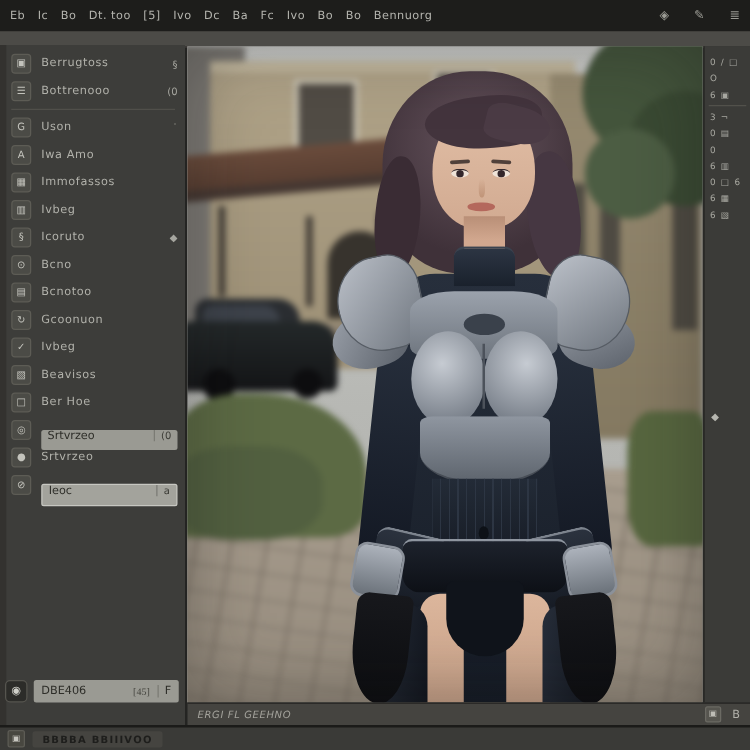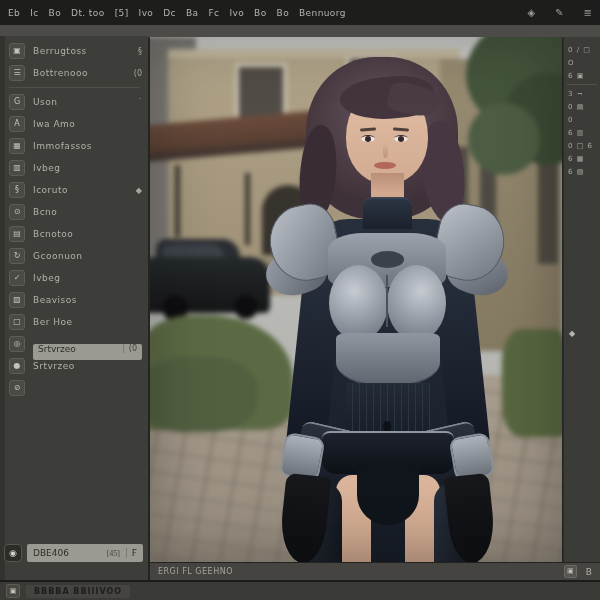--- a/index.html
+++ b/index.html
@@ -50,21 +50,21 @@
   .rt-rows{padding-top:6px;}
   .rt-row{height:13px;display:flex;align-items:center;padding:0 4px;color:#a8a8a1;font-size:7px;
           letter-spacing:1px;white-space:nowrap;}
   .rt-div{height:1px;background:#52514b;margin:2px 3px;}
   .rt-lone{position:absolute;left:5px;top:292px;color:#b6b6af;font-size:8px;}
 
   
   .statusbar{position:absolute;left:150px;top:562px;width:450px;height:18px;background:#454440;
              border-top:1px solid #232220;display:flex;align-items:center;padding:0 8px;
              box-sizing:border-box;color:#a3a29b;font-size:8px;}
-  .status-text{flex:1;letter-spacing:.5px;}
+  .status-text{flex:1;letter-spacing:.5px;font-style:italic;}
   .status-icon{width:11px;height:11px;border:1px solid #6b6a63;border-radius:2px;background:#56554f;
                margin-right:9px;font-size:7px;line-height:11px;text-align:center;color:#bebdb6;}
   .status-b{font-size:9px;color:#b1b0a9;}
 
   
   .bottombar{position:absolute;left:0;top:580px;width:600px;height:20px;background:#3a3a37;
              border-top:2px solid #1b1b19;display:flex;align-items:center;gap:6px;
              padding:0 6px;box-sizing:border-box;}
   .bb-icon{width:12px;height:12px;border:1px solid #5d5c55;border-radius:2px;background:#484740;
            color:#c7c6bf;font-size:7px;line-height:12px;text-align:center;flex:none;}
@@ -350,20 +350,24 @@
           <span class="pill-label">Srtvrzeo</span>
           <span class="pill-badge">(0</span>
         </span>
       </div>
       <div class="side-row">
         <span class="side-icon">●</span>
         <span class="side-label">Srtvrzeo</span>
       </div>
       <div class="side-row sel sel2">
         <span class="side-icon">⊘</span>
+        <span class="pill">
+          <span class="pill-label">Ieoc</span>
+          <span class="pill-badge">a</span>
+        </span>
       </div>
     </div>
     <div class="sidebar-bottom">
       <span class="sb-iconbtn">◉</span>
       <span class="sb-bar">
         <span class="sb-value">DBE406</span>
         <span class="sb-badge">[45]</span>
         <span class="sb-right">F</span>
       </span>
     </div>

